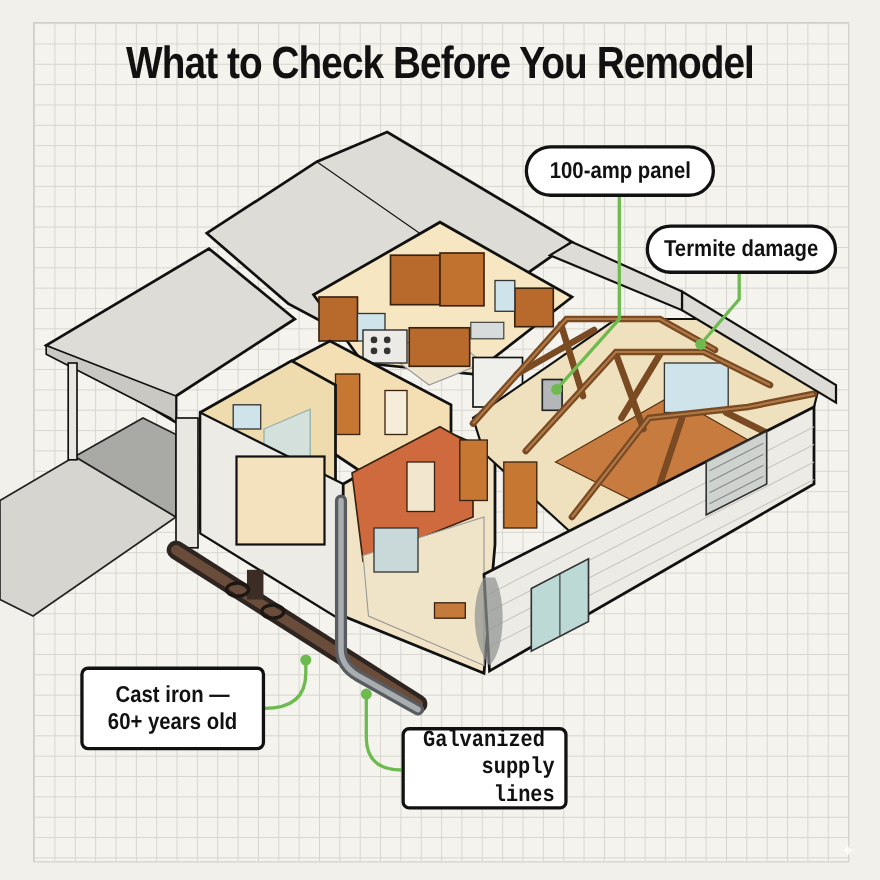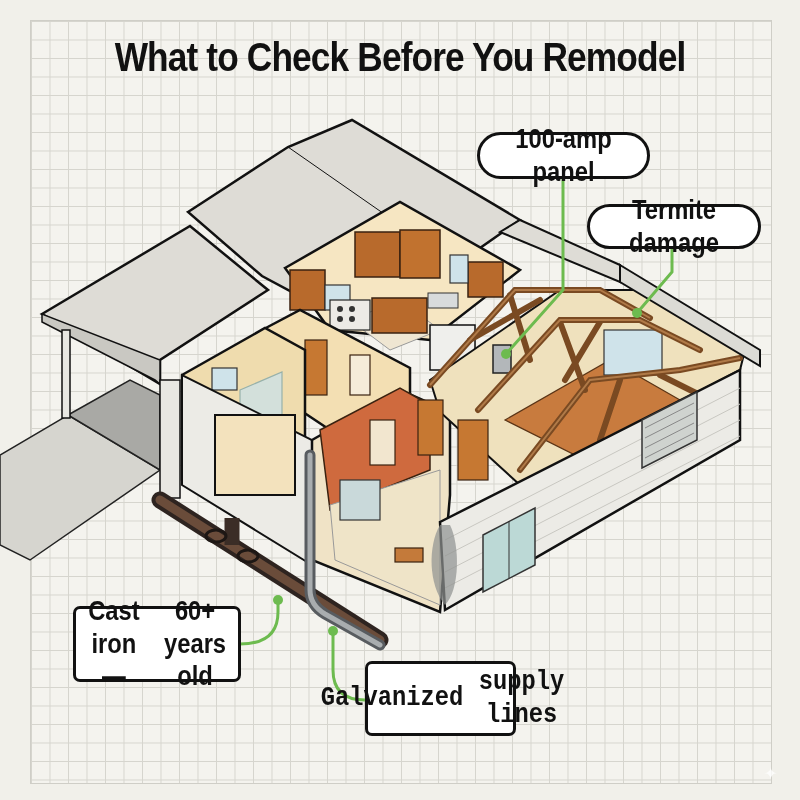--- a/index.html
+++ b/index.html
@@ -14,27 +14,27 @@
     border:1px solid #cfcec7;
   }
   .title {
     position:absolute; left:0; top:34px; width:800px; text-align:center;
     font-family:"Liberation Sans", sans-serif; font-weight:bold; font-size:41px;
     letter-spacing:-1px; color:#111; transform:scaleX(0.86); transform-origin:center;
   }
   svg.art { position:absolute; left:0; top:0; }
   .callout {
     position:absolute; background:#fff; border:3px solid #111; color:#111;
-    font-family:"Liberation Sans", sans-serif; font-weight:bold; font-size:27px;
+    font-family:"Liberation Sans", sans-serif; font-weight:bold; font-size:21px;
     display:flex; align-items:center; justify-content:center; text-align:center;
     box-sizing:border-box; line-height:1.2;
   }
   .callout span { display:block; transform:scaleX(0.88); }
   .pill { border-radius:24px; }
-  .box { border-radius:7px; flex-direction:row; }
+  .box { border-radius:7px; flex-direction:column;text-align:right; }
   .sparkle { position:absolute; right:20px; bottom:20px; width:16px; height:16px; color:#fff; font-size:16px; opacity:.8; }
 </style>
 </head>
 <body>
 
 <div class="grid-frame"></div>
 
 <div class="title">What to Check Before You Remodel</div>
 
 <svg class="art" width="800" height="800" viewBox="0 0 800 800">

